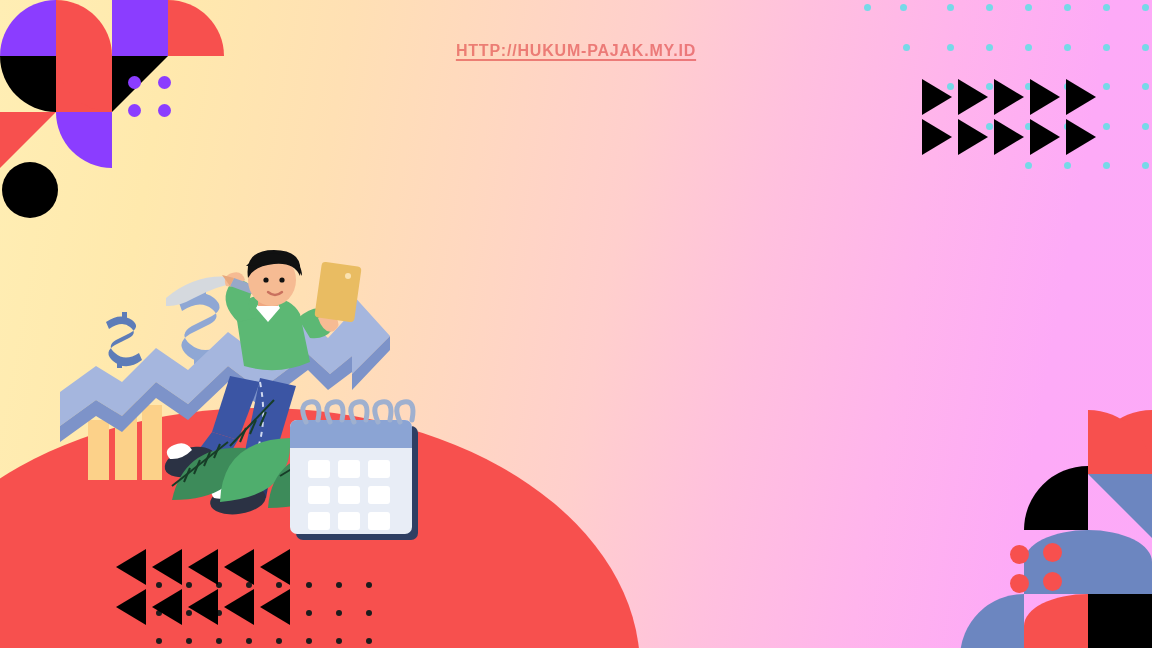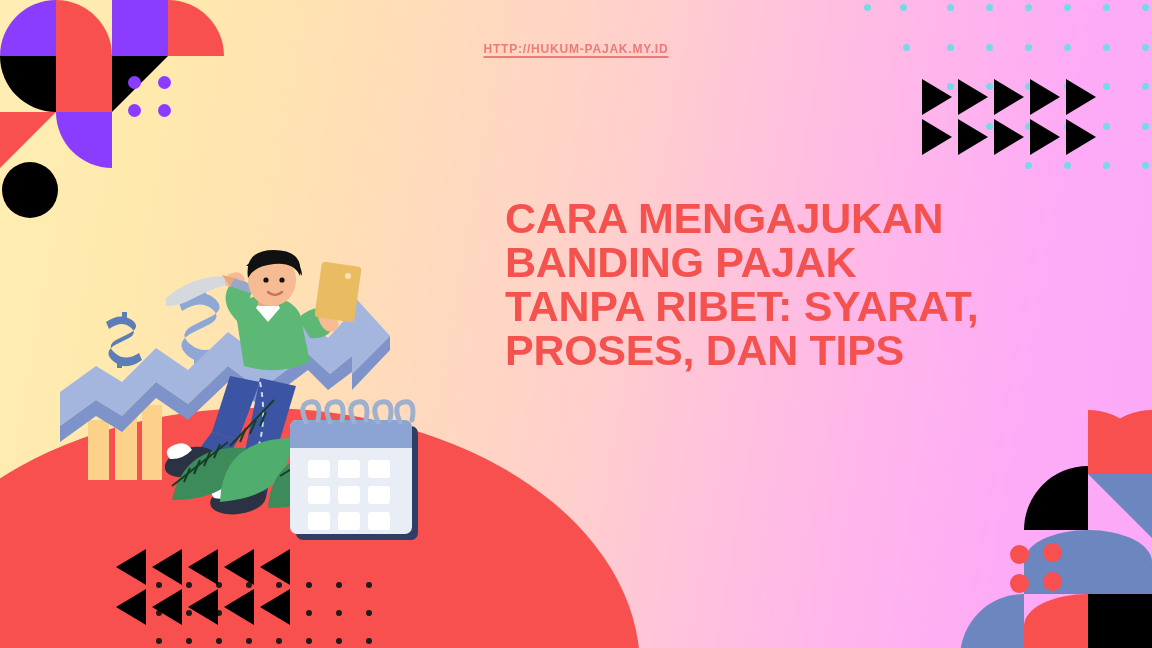--- a/index.html
+++ b/index.html
@@ -70,21 +70,21 @@
 
   
   .br-shape { position:absolute; }
   .rdot { position:absolute; width:19px; height:19px; border-radius:50%; background:#f7504e; }
 
   
   .url-link {
     position:absolute;
     left:0; top:42px; width:1152px;
     text-align:center;
-    font-size:12px;
+    font-size:16px;
     font-weight:bold;
     letter-spacing:0.8px;
     color:rgba(225,70,70,0.62);
     text-decoration:underline;
     text-underline-offset:3px;
     text-decoration-thickness:2px;
   }
 
   .headline {
     position:absolute;
@@ -359,15 +359,14 @@
 
     <div class="br-shape" style="left:960px;top:594px;width:64px;height:64px;background:#6c86c0;border-radius:100% 0 0 0;"></div>
 
     <div class="rdot" style="left:1010px;top:545px;"></div>
     <div class="rdot" style="left:1043px;top:543px;"></div>
     <div class="rdot" style="left:1010px;top:574px;"></div>
     <div class="rdot" style="left:1043px;top:572px;"></div>
   </div>
 
   <a class="url-link" href="#">HTTP://HUKUM-PAJAK.MY.ID</a>
-  <h1 class="headline">CARA MENGAJUKAN BANDING PAJAK TANPA RIBET: SYARAT, PROSES, DAN TIPS</h1>
 
 </div>
 
 </body></html>

